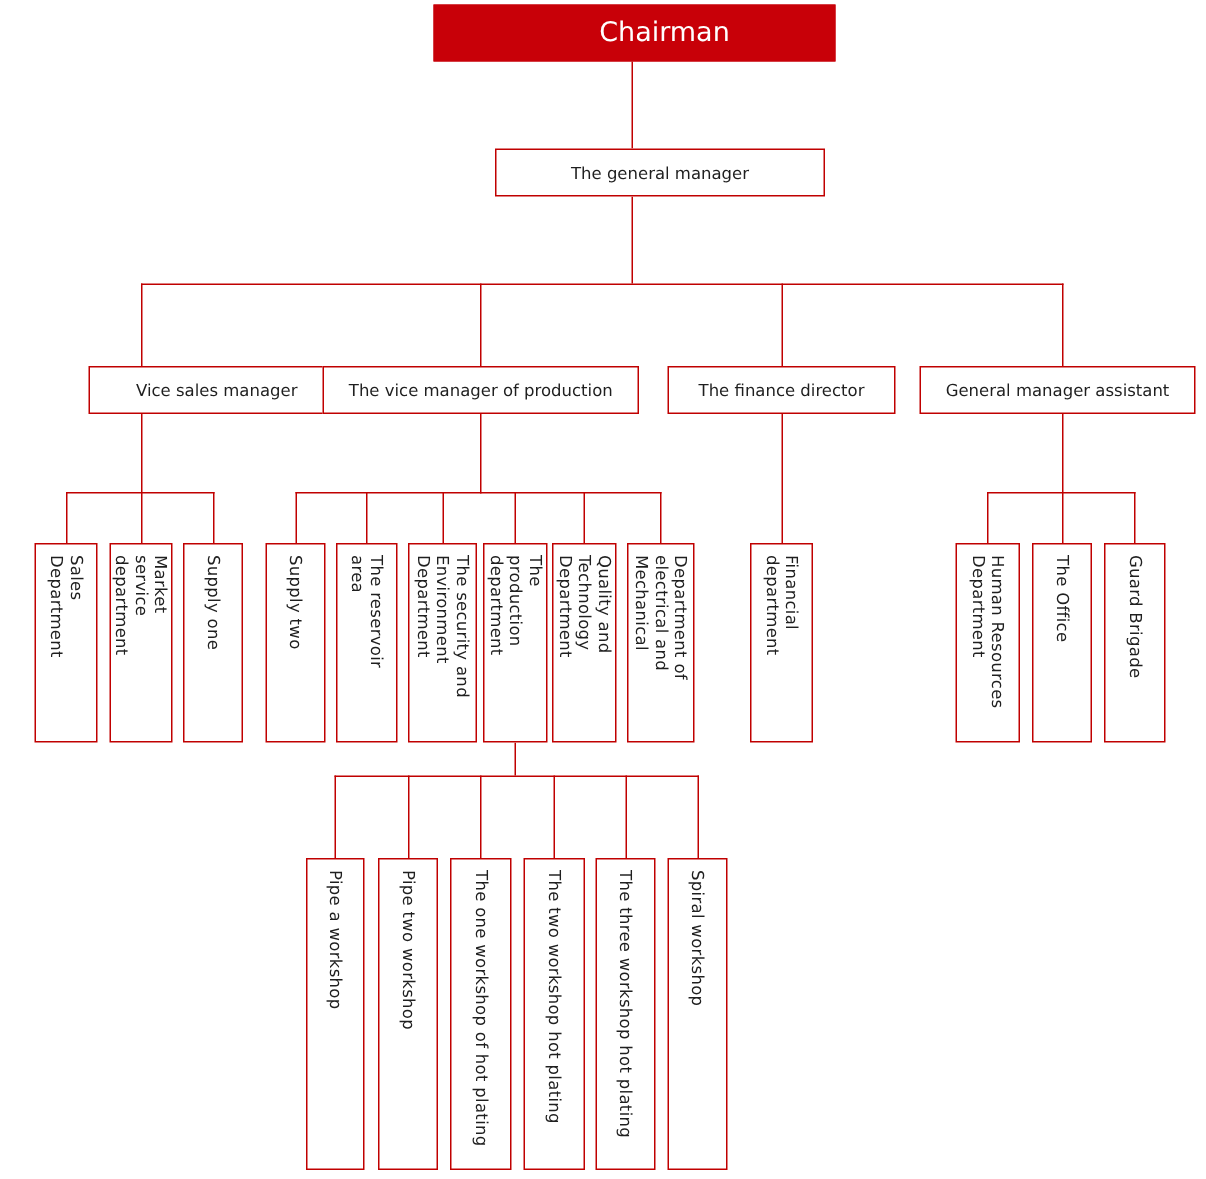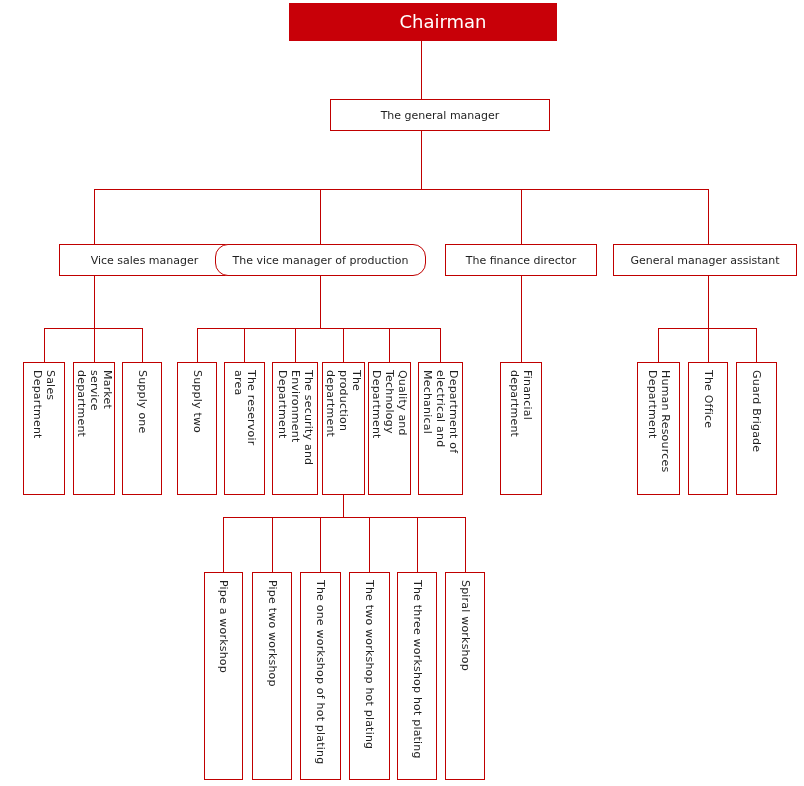--- a/index.html
+++ b/index.html
@@ -92,21 +92,21 @@
     <span>Chairman</span>
   </div>
 
   <div class="node" style="left:330px;top:99px;width:220px;height:32px;">
     <span>The general manager</span>
   </div>
 
   <div class="node" style="left:26px;top:244px;width:171px;height:32px;margin-left:33px;">
     <span>Vice sales manager</span>
   </div>
-  <div class="node" style="left:215px;top:244px;width:211px;height:32px;border-radius:13px;">
+  <div class="node" style="left:215px;top:244px;width:211px;height:32px;">
     <span>The vice manager of production</span>
   </div>
   <div class="node" style="left:613px;top:244px;width:184px;height:32px;">
     <span>General manager assistant</span>
   </div>
   <div class="node" style="left:445px;top:244px;width:152px;height:32px;">
     <span>The finance director</span>
   </div>
 
   <div class="node vnode" style="left:23px;top:362px;width:42px;height:133px;">

